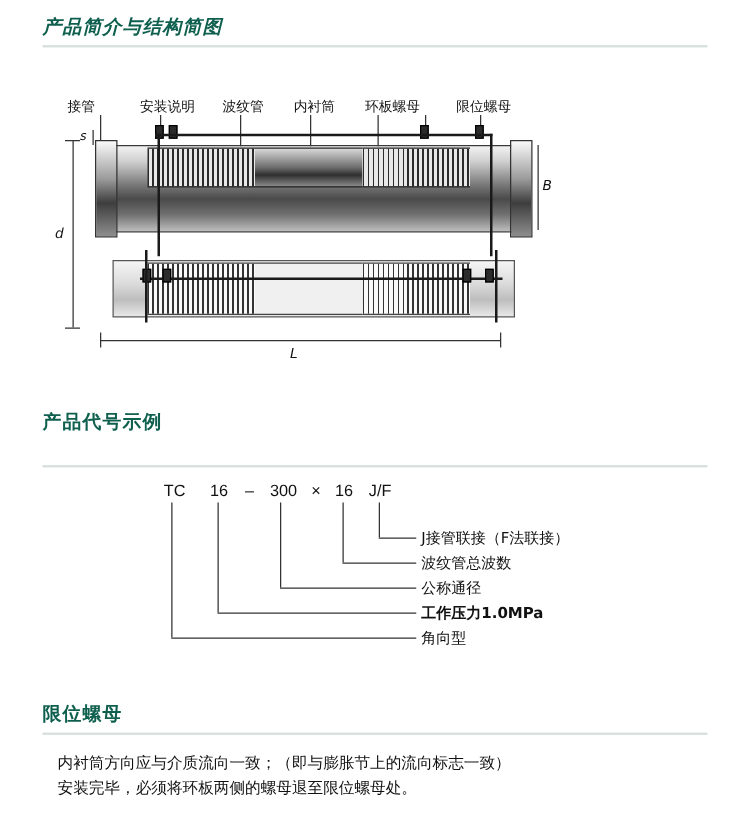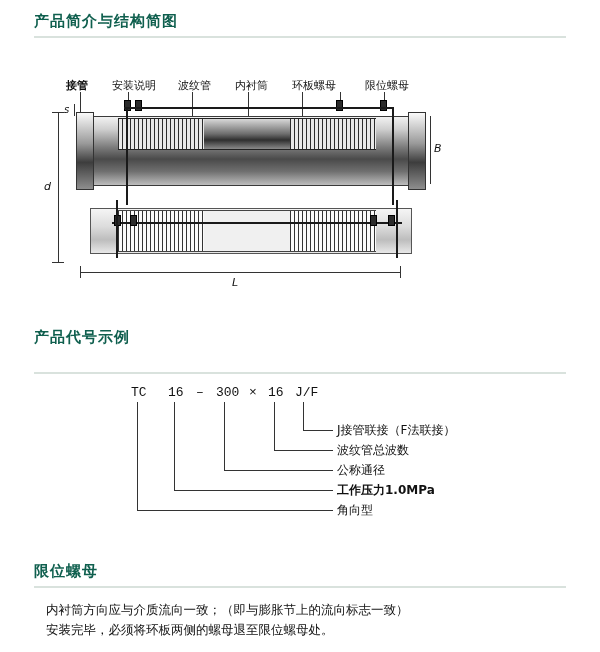--- a/index.html
+++ b/index.html
@@ -111,47 +111,47 @@
   .dimline{
     position:absolute;background:#333;
   }
   .dim-label{
     position:absolute;font-size:11px;color:#111;font-style:italic;
   }
   
   .code-area{position:absolute;left:0;top:370px;width:600px;height:170px;}
   .code-token{
     position:absolute;
-    font-family:Liberation Mono, monospace;
+    font-family:Liberation Sans, sans-serif;
     font-size:13px;color:#111;
   }
   .code-desc{
     position:absolute;
     font-size:12px;color:#111;white-space:nowrap;
   }
   .v-line{position:absolute;width:1px;background:#333;}
   .h-line{position:absolute;height:1px;background:#333;}
   
   .note{
     position:absolute;
     font-size:12.5px;
     color:#111;
     line-height:20px;
     white-space:nowrap;
   }
 </style>
 </head>
 <body>
 
-<div class="section-title" style="left:34px;top:12px;">产品简介与结构简图</div>
+<div class="section-title" style="left:34px;top:12px;font-style:italic;">产品简介与结构简图</div>
 <div class="rule" style="left:34px;top:36px;width:532px;"></div>
 
 <div class="diagram">
 
-  <div class="callout" style="left:26px;top:18px;font-weight:bold;">接管</div>
+  <div class="callout" style="left:14px;top:18px;">接管</div>
   <div class="callout" style="left:72px;top:18px;">安装说明</div>
   <div class="callout" style="left:138px;top:18px;">波纹管</div>
   <div class="callout" style="left:195px;top:18px;">内衬筒</div>
   <div class="callout" style="left:252px;top:18px;">环板</div>
   <div class="callout" style="left:274px;top:18px;">螺母</div>
   <div class="callout" style="left:325px;top:18px;">限位螺母</div>
 
   <div class="leader" style="left:40px;top:32px;height:20px;"></div>
   <div class="leader" style="left:88px;top:32px;height:14px;"></div>
   <div class="leader" style="left:152px;top:32px;height:26px;"></div>

